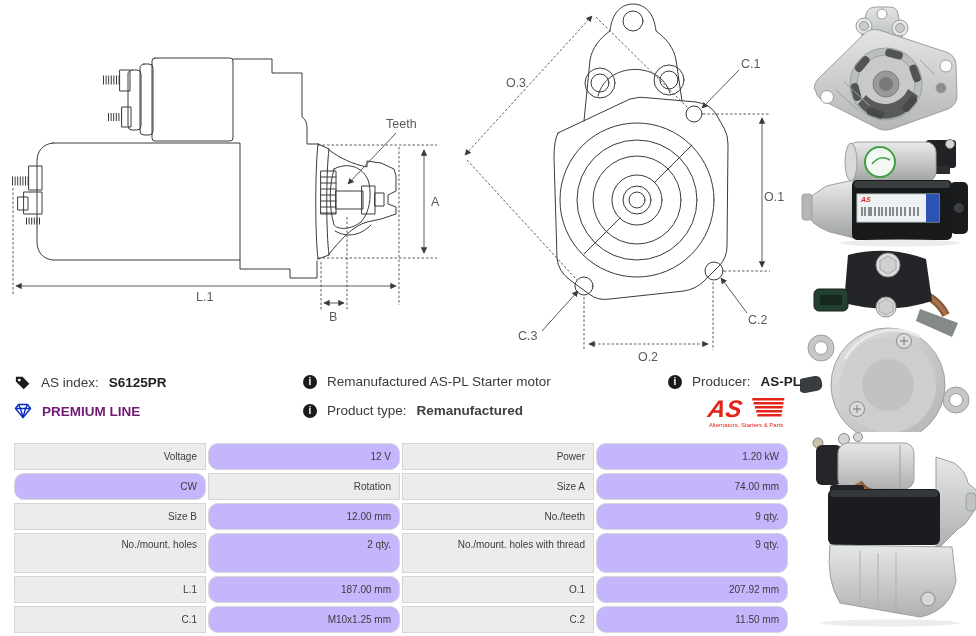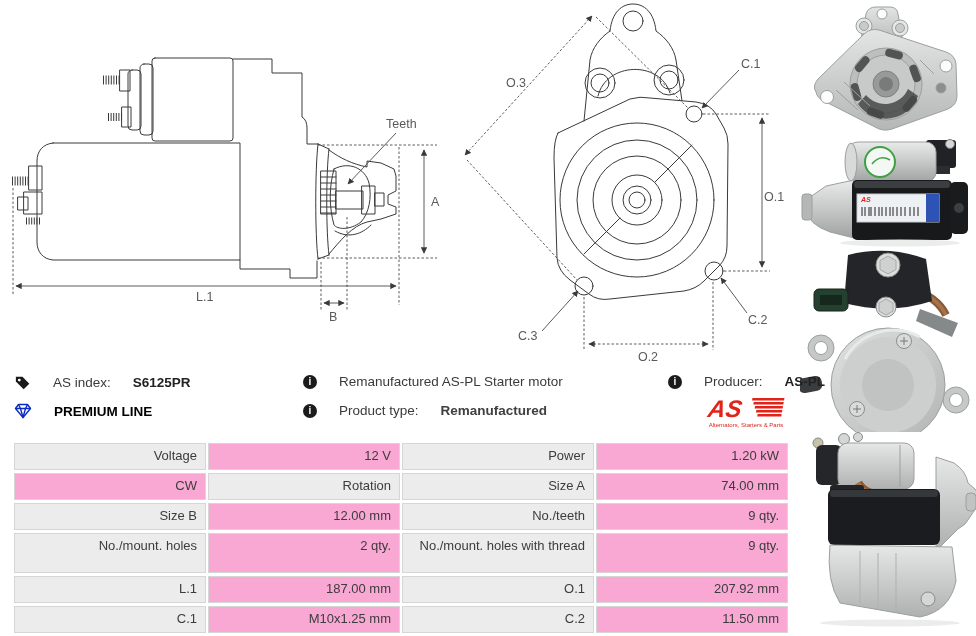--- a/index.html
+++ b/index.html
@@ -5,34 +5,34 @@
   html,body{margin:0;padding:0;background:#fff;}
   .page{position:relative;width:976px;height:636px;background:#fff;overflow:hidden;
         font-family:"Liberation Sans",sans-serif;color:#3a3a3a;}
   .abs{position:absolute;}
   svg text{font-family:"Liberation Sans",sans-serif;}
   .dimlbl{font-size:12.5px;fill:#5a5a5a;}
   .dline{stroke:#3a3a3a;stroke-width:1;fill:none;stroke-linejoin:round;stroke-linecap:round;}
   .dot{stroke:#4a4a4a;stroke-width:0.9;fill:none;stroke-dasharray:2.5 2;}
   .dim{stroke:#4a4a4a;stroke-width:0.9;fill:none;}
   
-  .inforow{position:absolute;display:flex;align-items:center;gap:22px;font-size:13.5px;white-space:nowrap;}
+  .inforow{position:absolute;display:flex;align-items:center;gap:10px;font-size:13.5px;white-space:nowrap;}
   .b{font-weight:bold;color:#222;text-align:right;}
-  .blue{color:#000000;font-weight:bold;text-align:right;}
+  .blue{color:#701a75;font-weight:bold;text-align:right;}
   .green{color:#404040;font-weight:bold;}
   .info-ic{display:inline-flex;width:14px;height:14px;border-radius:50%;background:#1b1b1b;color:#fff;
            font-size:10px;font-weight:bold;align-items:center;justify-content:center;flex:0 0 auto;}
   
   .spec{position:absolute;left:14px;top:443px;width:776px;display:grid;
         grid-template-columns:192px 192px 192px 192px;grid-template-rows:27px 27px 27px 40px 27px 27px;
-        gap:3px 2px;font-size:13px;}
+        gap:3px 2px;font-size:10px;}
   .cell{border:1px solid #d6d6d6;display:flex;align-items:center;justify-content:flex-end;
         padding:0 8px;text-align:right;color:#3c3c3c;line-height:1.15;}
   .lab{background:#ececec;}
-  .val{background:#f9a8d4;}
+  .val{background:#c4b5fd;border-radius:10px;}
   .top{align-items:flex-start;padding-top:5px;}
   .photo{position:absolute;left:0;cursor:pointer;}
 </style>
 </head>
 <body>
 
 <div class="page">
 
   <svg class="abs" style="left:0;top:0" width="460" height="335" viewBox="0 0 460 335">
     <defs>

